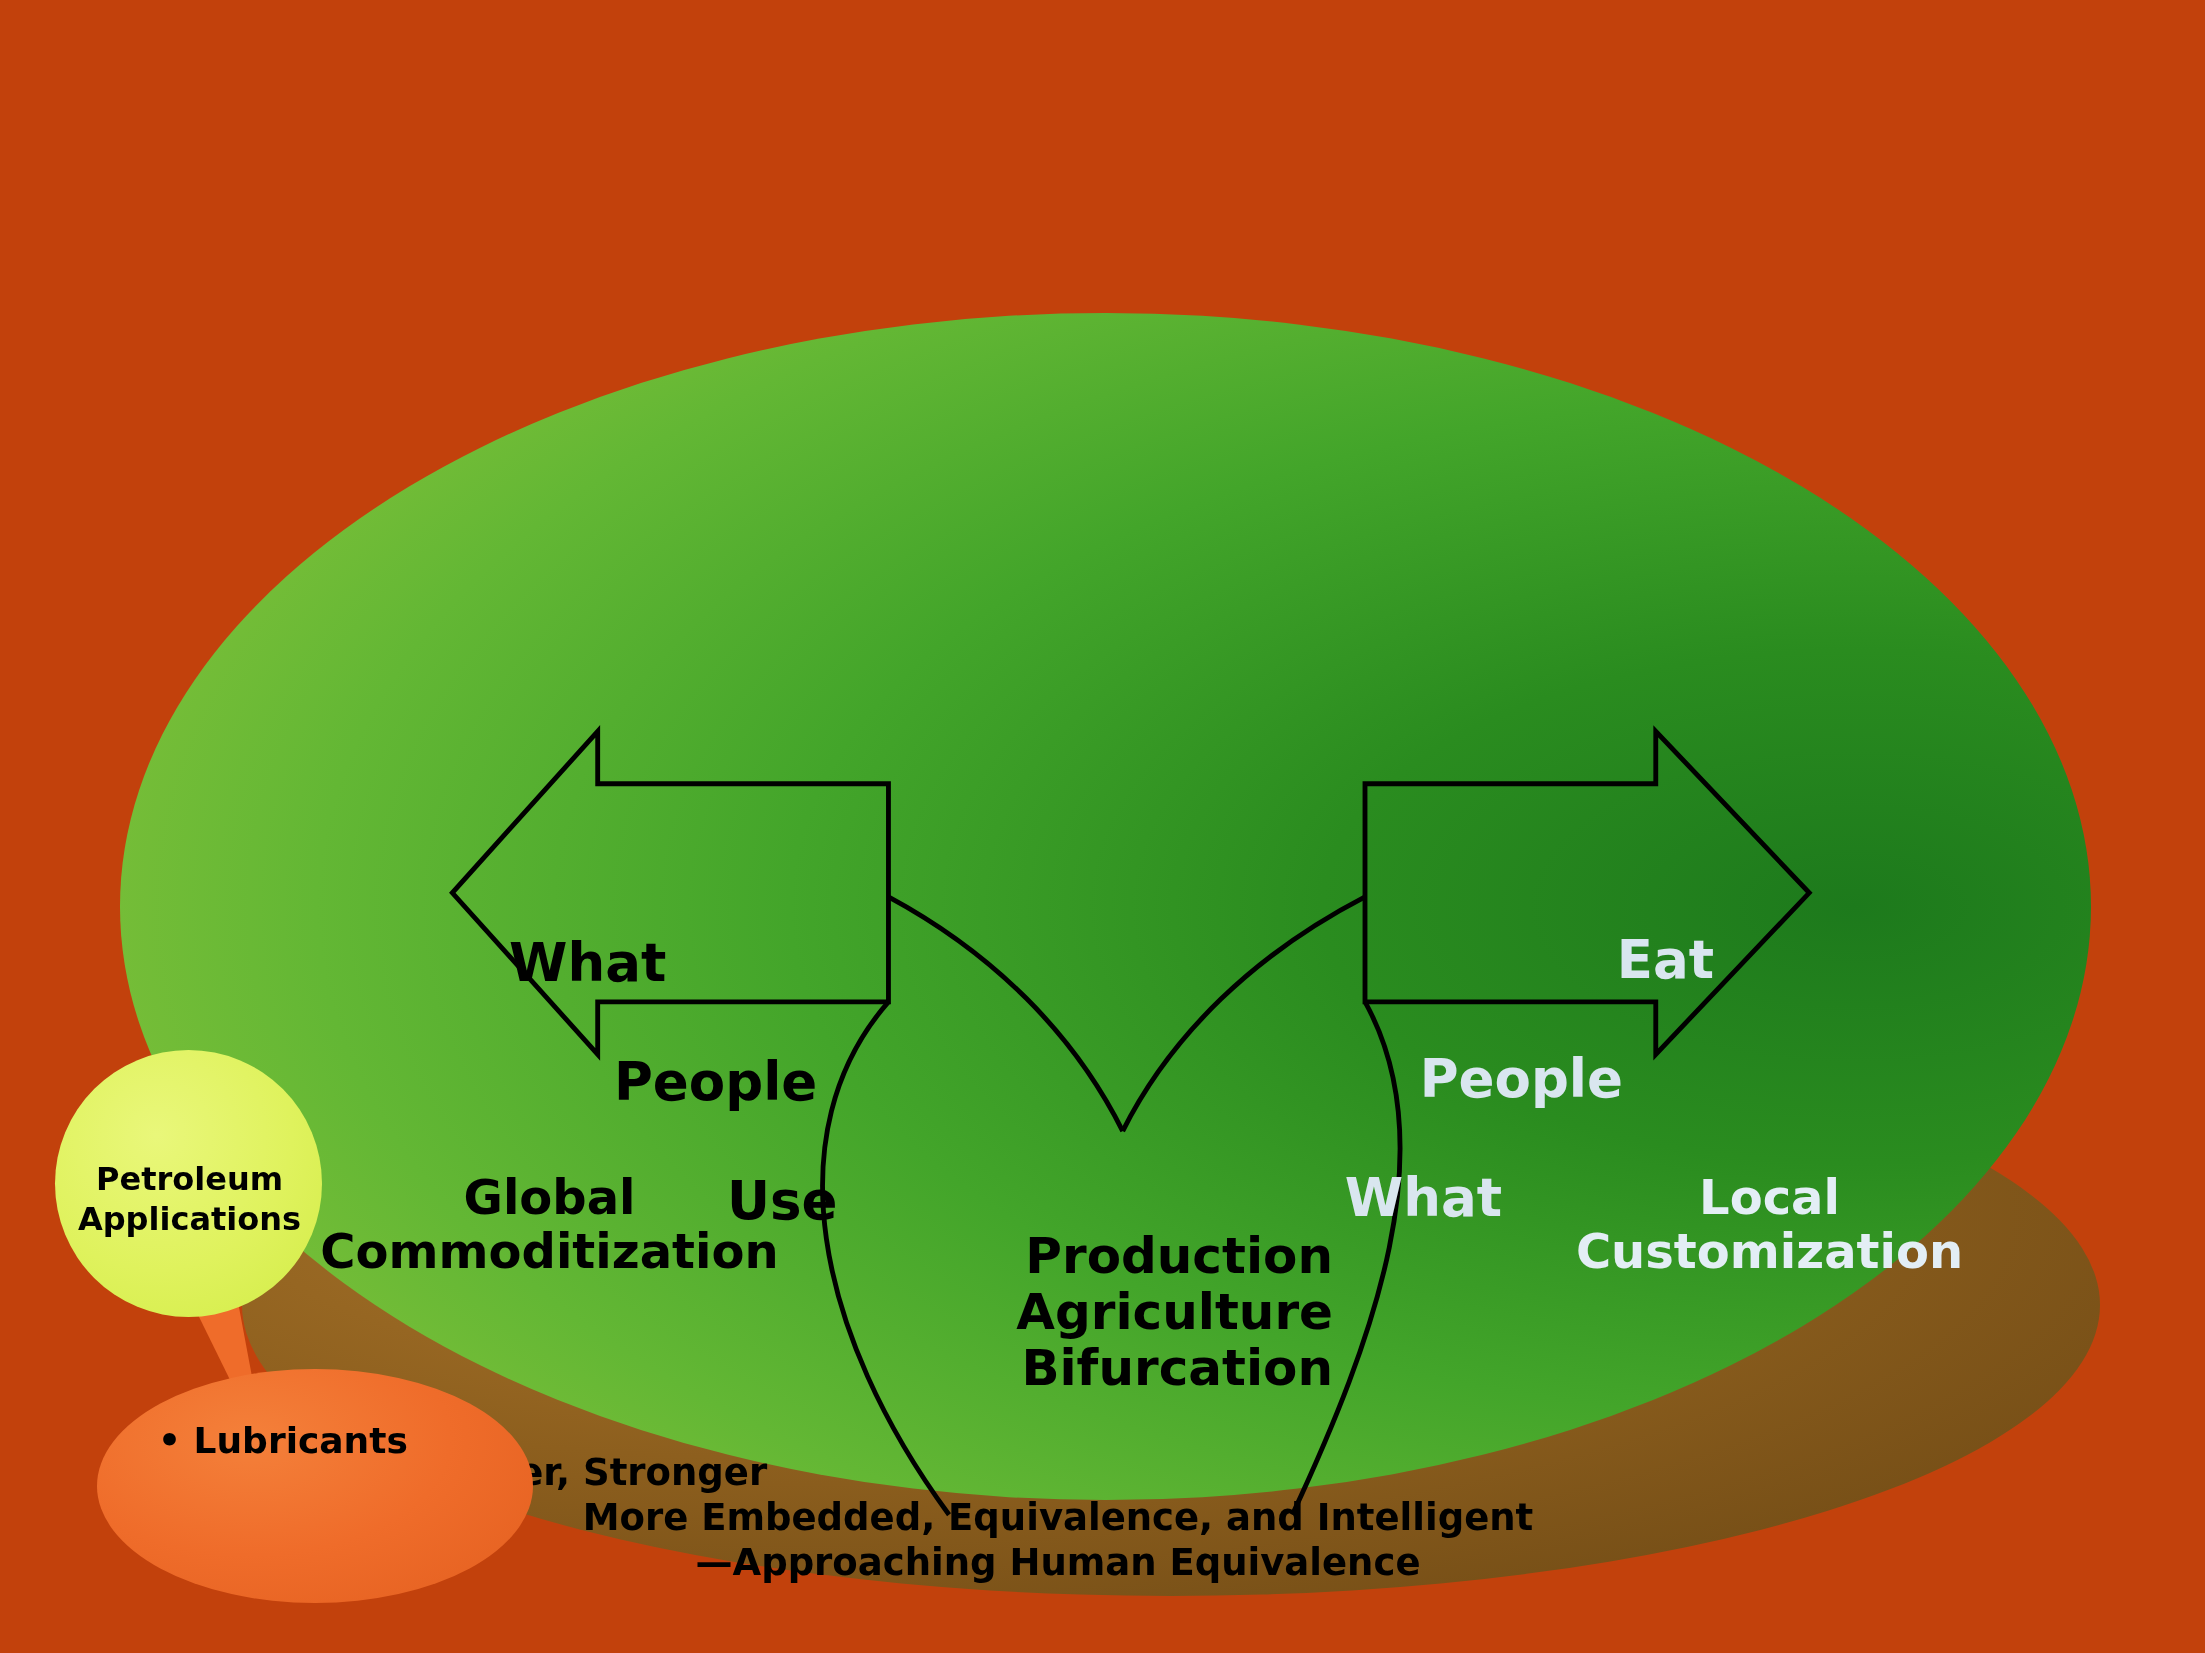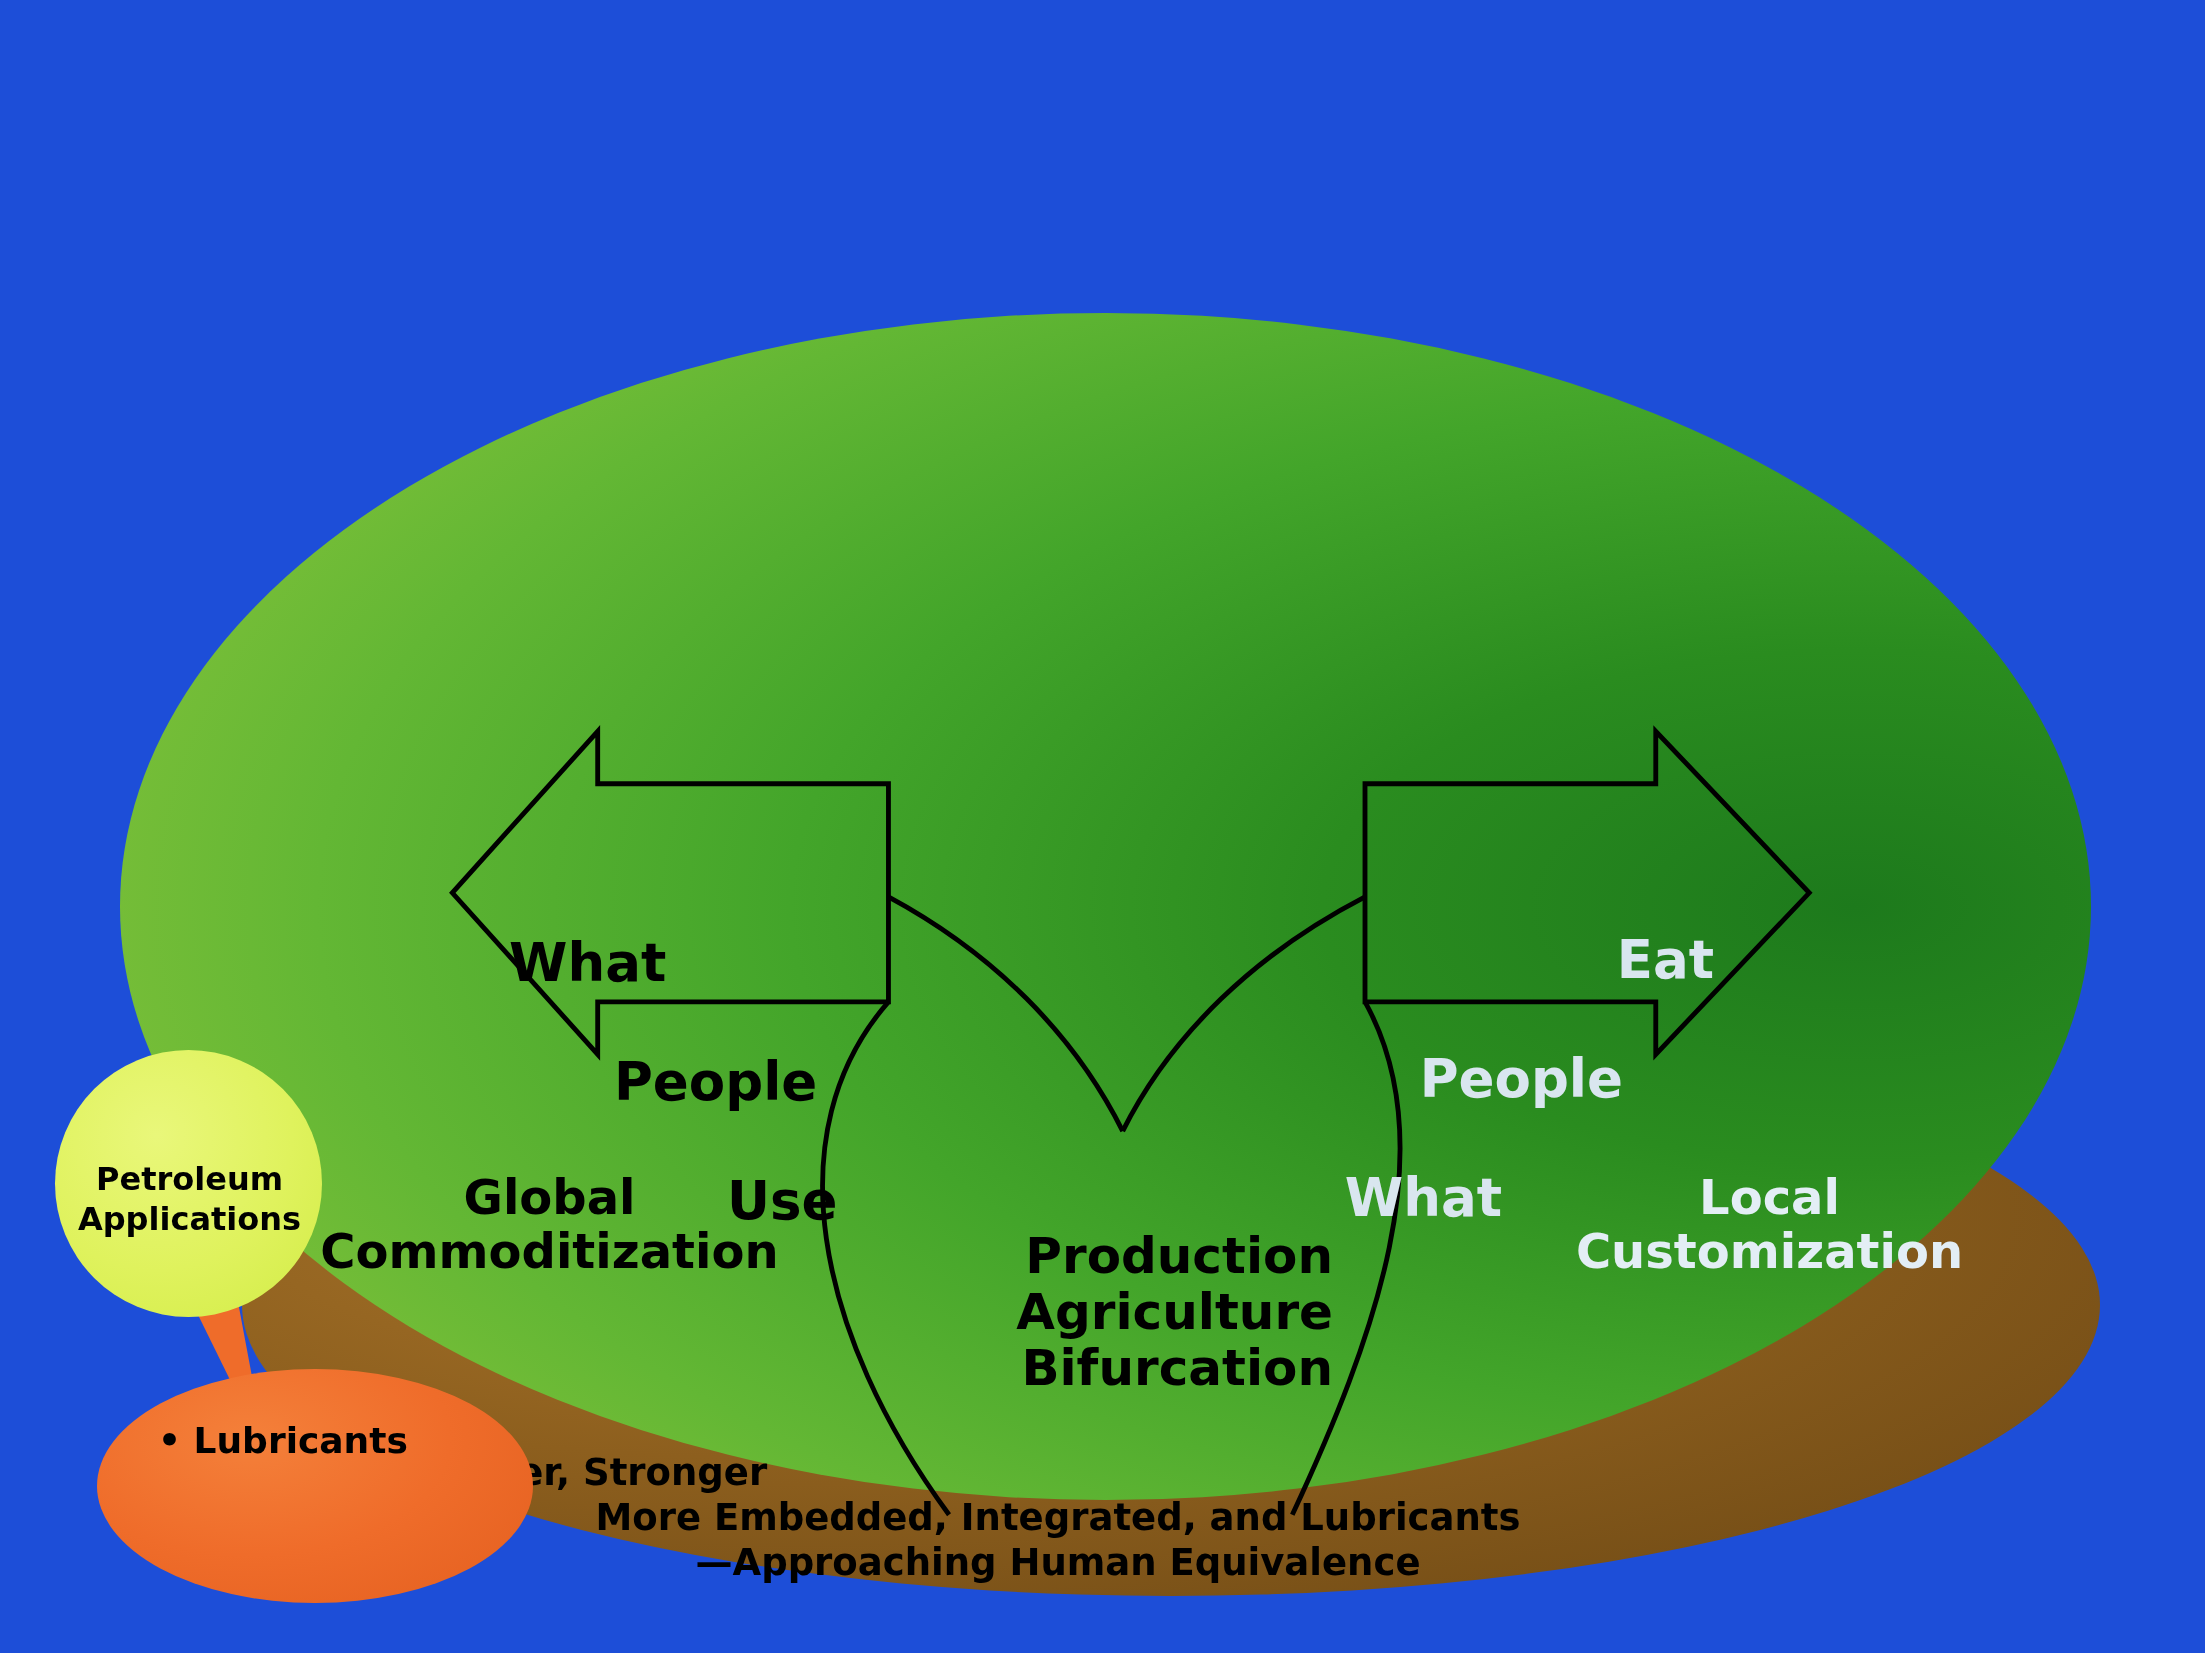--- a/index.html
+++ b/index.html
@@ -7,21 +7,21 @@
     padding: 0;
     background: #ffffff;
   }
   body {
     font-family: "DejaVu Sans", "Liberation Sans", sans-serif;
   }
   #stage {
     position: relative;
     width: 2205px;
     height: 1654px;
-    background: #1d4ed8;
+    background: #c2410c;
     overflow: hidden;
   }
 
   
   .brown-ellipse {
     position: absolute;
     left: 242px;
     top: 1014px;
     width: 1858px;
     height: 582px;
@@ -231,21 +231,21 @@
   <div class="txt global-comm">Global
 Commoditization</div>
   <div class="txt prod-ag">Production
 Agriculture
 Bifurcation</div>
   <div class="txt local-cust">Local
 Customization</div>
 
   <div class="bottom-text">
     <span class="bl1">Faster, Smaller, Stronger</span>
-    <span class="bl2">More Embedded, Integrated, and Lubricants</span>
+    <span class="bl2">More Embedded, Equivalence, and Intelligent</span>
     <span class="bl3">—Approaching Human Equivalence</span>
   </div>
 
   <div class="callout-orange"></div>
   <div class="callout-list">
     <span>• Lubricants</span>
   </div>
 
   <div class="bubble-yellow"></div>
   <div class="bubble-label">

